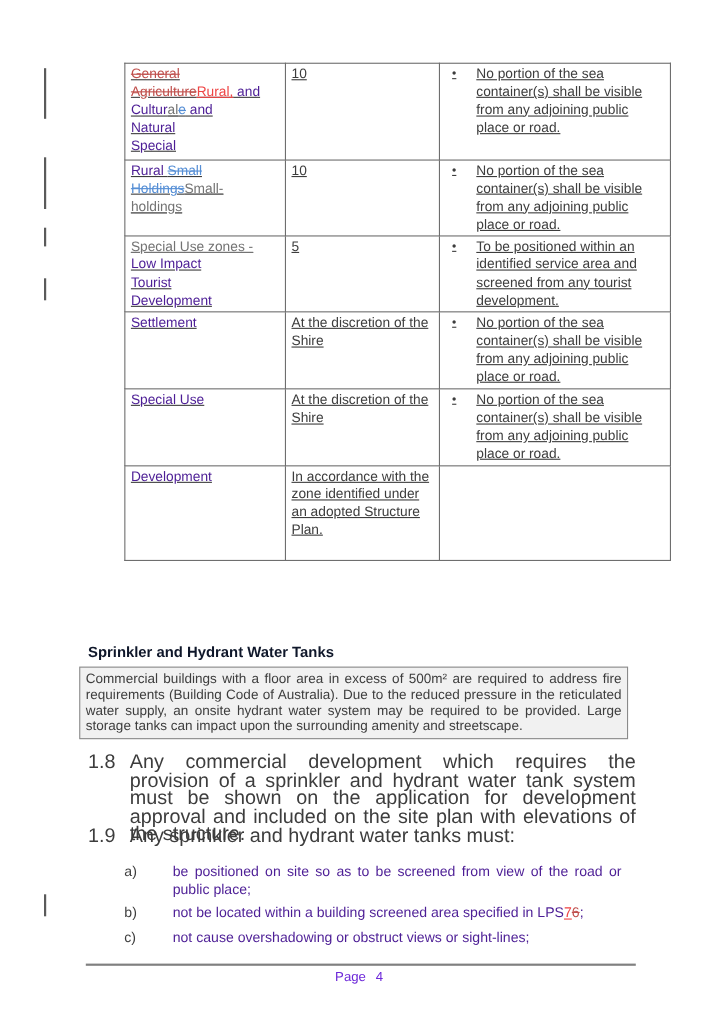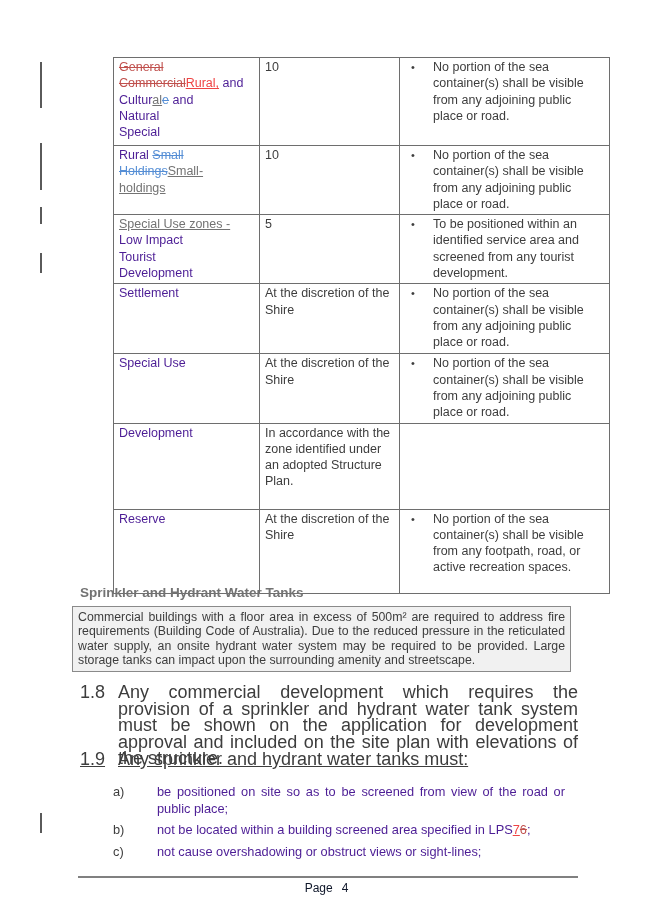--- a/index.html
+++ b/index.html
@@ -16,83 +16,83 @@
   .del-blue{color:#558ED5;text-decoration:line-through;}
   .ins-blue{color:#737373;text-decoration:underline;}
 
   
   .change-bar{position:absolute;left:40px;width:2px;background:#5a5a5a;}
 
   
   table.zones{
     position:absolute;left:113px;top:57px;width:463px;
     border-collapse:collapse;table-layout:fixed;
-    font-size:12.5px;line-height:16.3px;
+    font-size:12.5px;line-height:16.3px;text-decoration:underline;
   }
   table.zones td{
     border:1px solid #6e6e6e;vertical-align:top;padding:1px 5px 2px 5px;
     overflow:hidden;
   }
   td.col-zone{width:135px;}
   td.col-setback{width:129px;}
   td.col-req{width:199px;}
   .zone-line{display:block;}
   .bullet-item{display:flex;align-items:flex-start;padding-left:6px;}
   .bullet-glyph{width:22px;flex:0 0 22px;font-size:11px;line-height:16.3px;}
   .bullet-text{flex:1;}
 
   
   .section-heading{
     position:absolute;left:80px;top:585px;width:500px;
-    font-size:13.5px;font-weight:bold;color:#737373;
+    font-size:13.5px;font-weight:bold;color:#0f172a;
   }
   .info-box{
     position:absolute;left:72px;top:606px;width:487px;
     background:#f1f1f1;border:1px solid #8a8a8a;
     padding:3px 5px;font-size:12.3px;line-height:14.4px;text-align:justify;
   }
 
   
   .clause{position:absolute;left:80px;width:498px;display:flex;font-size:18px;line-height:16.6px;}
   .clause-num{flex:0 0 38px;}
   .clause-text{flex:1;text-align:justify;}
   #clause-18{top:684px;}
-  #clause-19{top:751px;text-decoration:underline;}
+  #clause-19{top:751px;}
 
   
   .subclauses{position:absolute;left:113px;top:784px;width:452px;font-size:12.8px;line-height:16.6px;}
   .subclause{display:flex;margin-bottom:5px;}
   .subclause-letter{flex:0 0 44px;}
   .subclause-text{flex:1;text-align:justify;}
 
   
   .footer-rule{position:absolute;left:78px;top:876px;width:500px;height:2px;background:#808080;}
   .footer-text{
     position:absolute;left:0;top:881px;width:653px;text-align:center;
-    font-size:12px;color:#0f172a;
+    font-size:12px;color:#6d28d9;
   }
   .footer-text .gap{display:inline-block;width:9px;}
 </style>
 </head>
 <body>
 
 <div class="page">
 
   <div class="change-bar" style="top:62px;height:46px;"></div>
   <div class="change-bar" style="top:143px;height:47px;"></div>
   <div class="change-bar" style="top:207px;height:17px;"></div>
   <div class="change-bar" style="top:253px;height:20px;"></div>
   <div class="change-bar" style="top:813px;height:20px;"></div>
 
   <table class="zones">
     <tbody id="zone-table-body">
         <tr>
           <td class="col-zone" style="height: 84px;">
             <span class="zone-line"><span class="seg del-red">General</span></span>
-            <span class="zone-line"><span class="seg del-red">Commercial</span><span class="seg ins-red">Rural,</span><span class="seg plain"> and</span></span>
+            <span class="zone-line"><span class="seg del-red">Agriculture</span><span class="seg ins-red">Rural,</span><span class="seg plain"> and</span></span>
             <span class="zone-line"><span class="seg plain">Cultur</span><span class="seg ins-blue">al</span><span class="seg del-blue">e</span><span class="seg plain"> and</span></span>
             <span class="zone-line"><span class="seg plain">Natural</span></span>
             <span class="zone-line"><span class="seg plain">Special</span></span>
           </td>
           <td class="col-setback">10</td>
           <td class="col-req">
             <div class="bullet-item">
               <span class="bullet-glyph">•</span>
               <span class="bullet-text">No portion of the sea container(s) shall be visible from any adjoining public place or road.</span>
             </div>
@@ -151,32 +151,20 @@
             </div>
           </td>
         </tr>
         <tr>
           <td class="col-zone" style="height: 82px;">
             <span class="zone-line"><span class="seg plain">Development</span></span>
           </td>
           <td class="col-setback">In accordance with the zone identified under an adopted Structure Plan.</td>
           <td class="col-req"></td>
         </tr>
-        <tr>
-          <td class="col-zone" style="height: 80px;">
-            <span class="zone-line"><span class="seg plain">Reserve</span></span>
-          </td>
-          <td class="col-setback">At the discretion of the Shire</td>
-          <td class="col-req">
-            <div class="bullet-item">
-              <span class="bullet-glyph">•</span>
-              <span class="bullet-text">No portion of the sea container(s) shall be visible from any footpath, road, or active recreation spaces.</span>
-            </div>
-          </td>
-        </tr>
       </tbody>
   </table>
 
   <div class="section-heading">Sprinkler and Hydrant Water Tanks</div>
 
   <div class="info-box">Commercial buildings with a floor area in excess of 500m² are required to address fire requirements (Building Code of Australia). Due to the reduced pressure in the reticulated water supply, an onsite hydrant water system may be required to be provided. Large storage tanks can impact upon the surrounding amenity and streetscape.</div>
 
   <div class="clause" id="clause-18">
     <span class="clause-num">1.8</span>
     <div class="clause-text">Any commercial development which requires the provision of a sprinkler and hydrant water tank system must be shown on the application for development approval and included on the site plan with elevations of the structure.</div>

